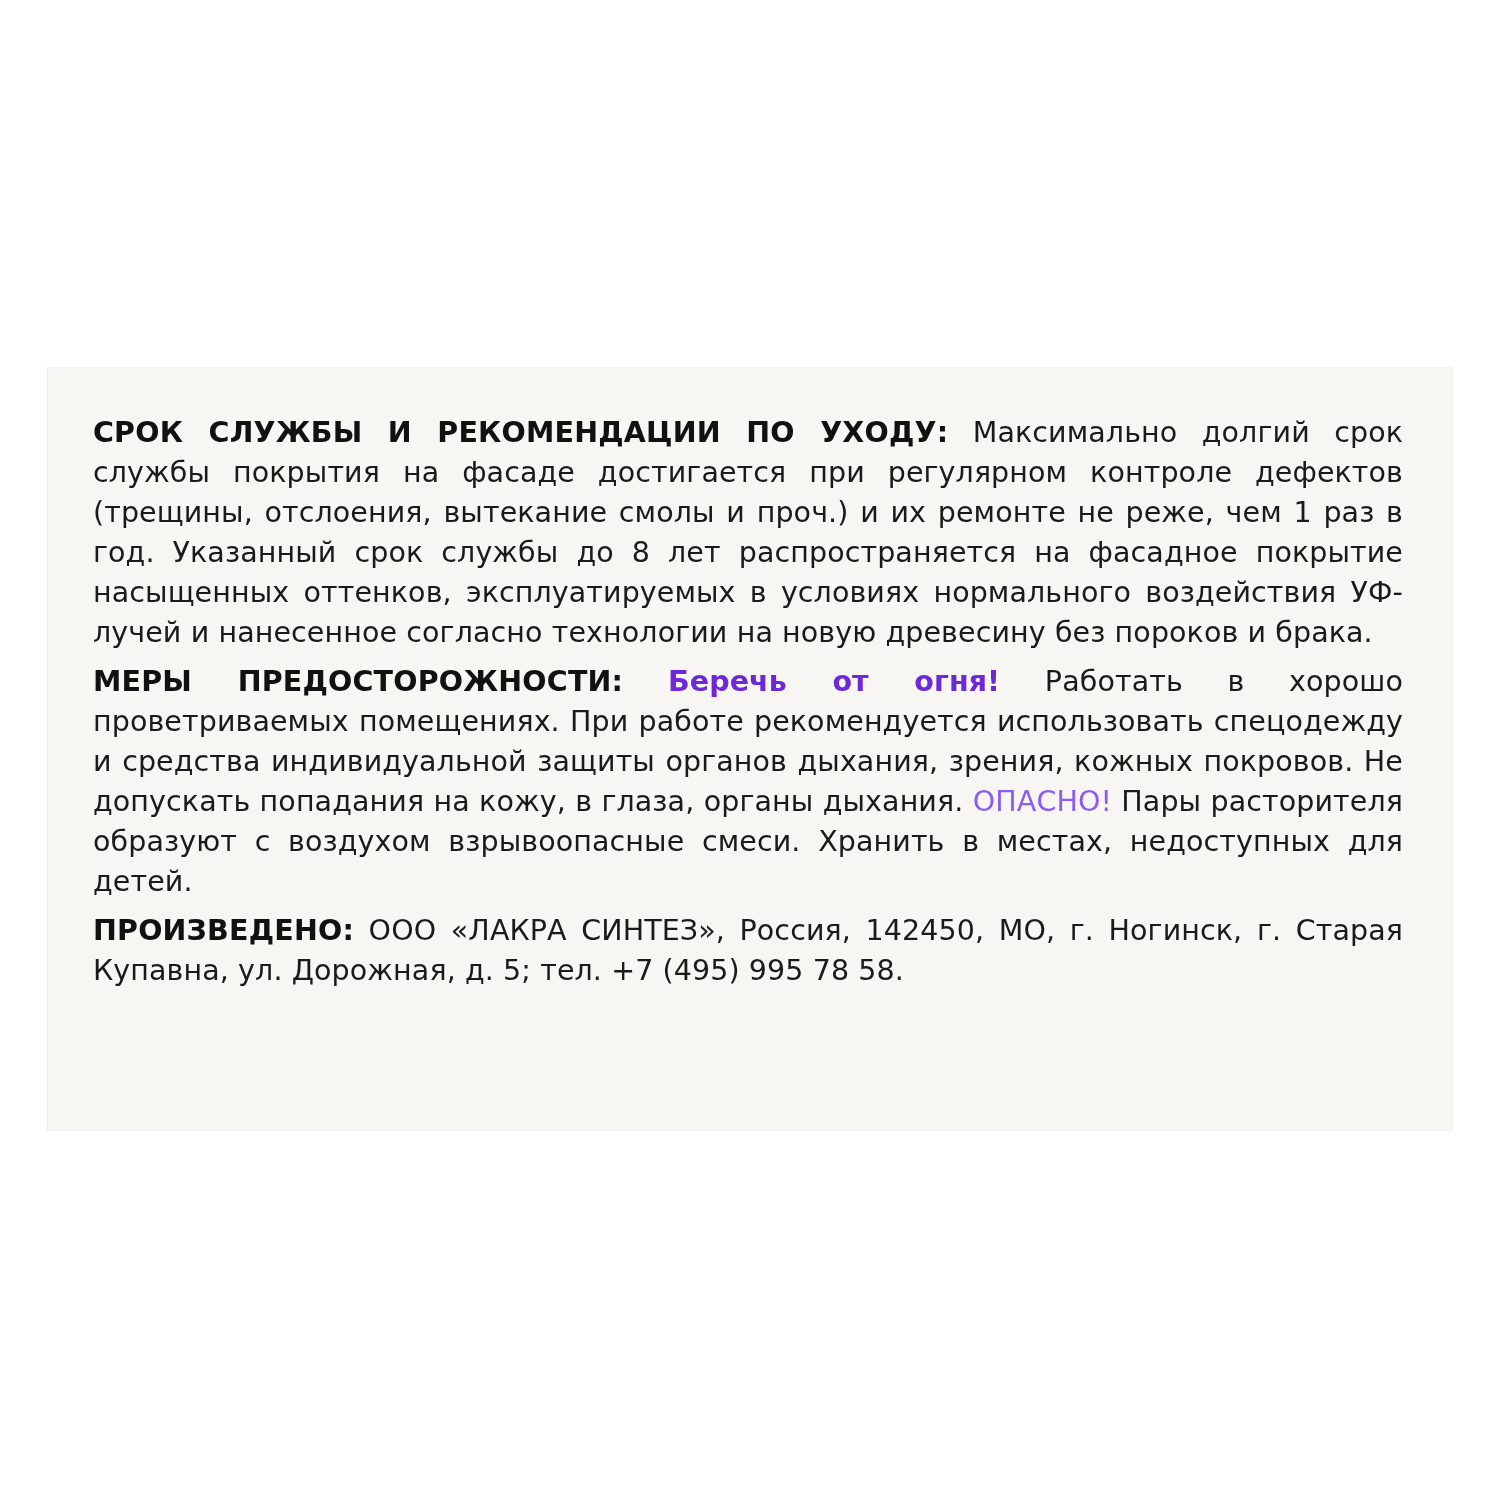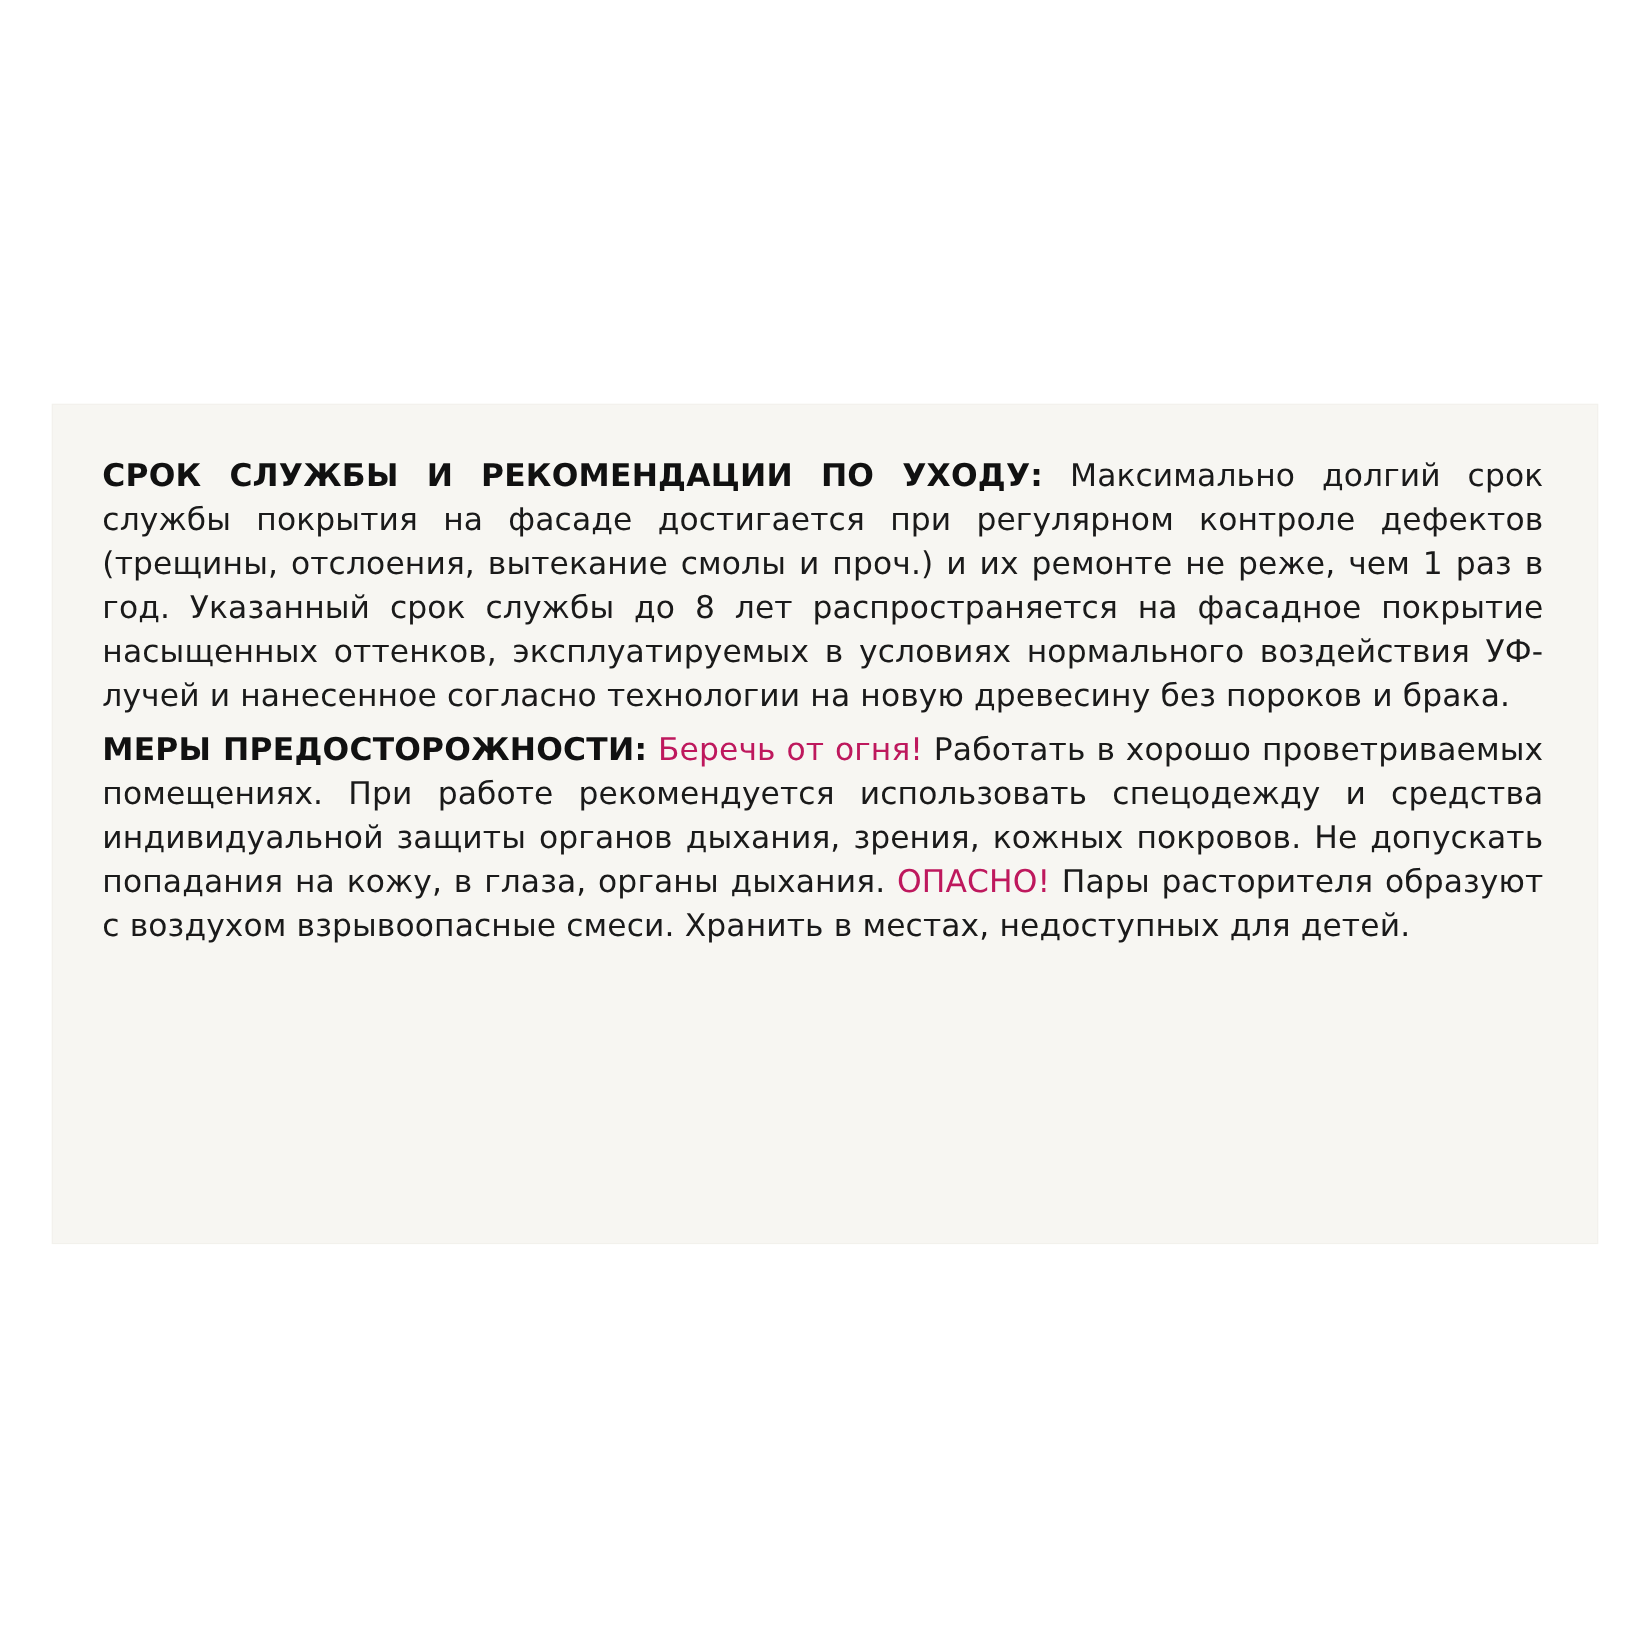--- a/index.html
+++ b/index.html
@@ -47,36 +47,37 @@
   }
   .para:last-child {
     margin-bottom: 0;
   }
   .hdr {
     font-weight: bold;
     color: #111111;
     letter-spacing: 0.2px;
   }
   .warn {
-    color: #be185d;
-    font-weight: normal;
+    color: #6d28d9;
+    font-weight: bold;
   }
   .warn-strong {
-    color: #be185d;
+    color: #8b5cf6;
   }
 </style>
 </head>
 <body>
 
 <div class="page">
   <div class="label-panel">
     <div class="label-inner">
 
       <p class="para"><span class="hdr">СРОК СЛУЖБЫ И РЕКОМЕНДАЦИИ ПО УХОДУ:</span><span> Максимально долгий срок службы покрытия на фасаде достигается при регулярном контроле дефектов (трещины, отслоения, вытекание смолы и проч.) и их ремонте не реже, чем 1 раз в год. Указанный срок службы до 8 лет распространяется на фасадное покрытие насыщенных оттенков, эксплуатируемых в условиях нормального воздействия УФ-лучей и нанесенное согласно технологии на новую древесину без пороков и брака.</span></p>
 
       <p class="para"><span class="hdr">МЕРЫ ПРЕДОСТОРОЖНОСТИ:</span><span>&nbsp;</span><span class="warn">Беречь от огня!</span><span> Работать в хорошо проветриваемых помещениях. При работе рекомендуется использовать спецодежду и средства индивидуальной защиты органов дыхания, зрения, кожных покровов. Не допускать попадания на кожу, в глаза, органы дыхания. </span><span class="warn-strong">ОПАСНО!</span><span> Пары расторителя образуют с воздухом взрывоопасные смеси. Хранить в местах, недоступных для детей.</span></p>
 
 
 
+      <p class="para"><span class="hdr">ПРОИЗВЕДЕНО:</span><span> ООО «ЛАКРА СИНТЕЗ», Россия, 142450, МО, г. Ногинск, г. Старая Купавна, ул. Дорожная, д. 5; тел. +7 (495) 995 78 58.</span></p>
 
     </div>
   </div>
 </div>
 
 </body></html>

